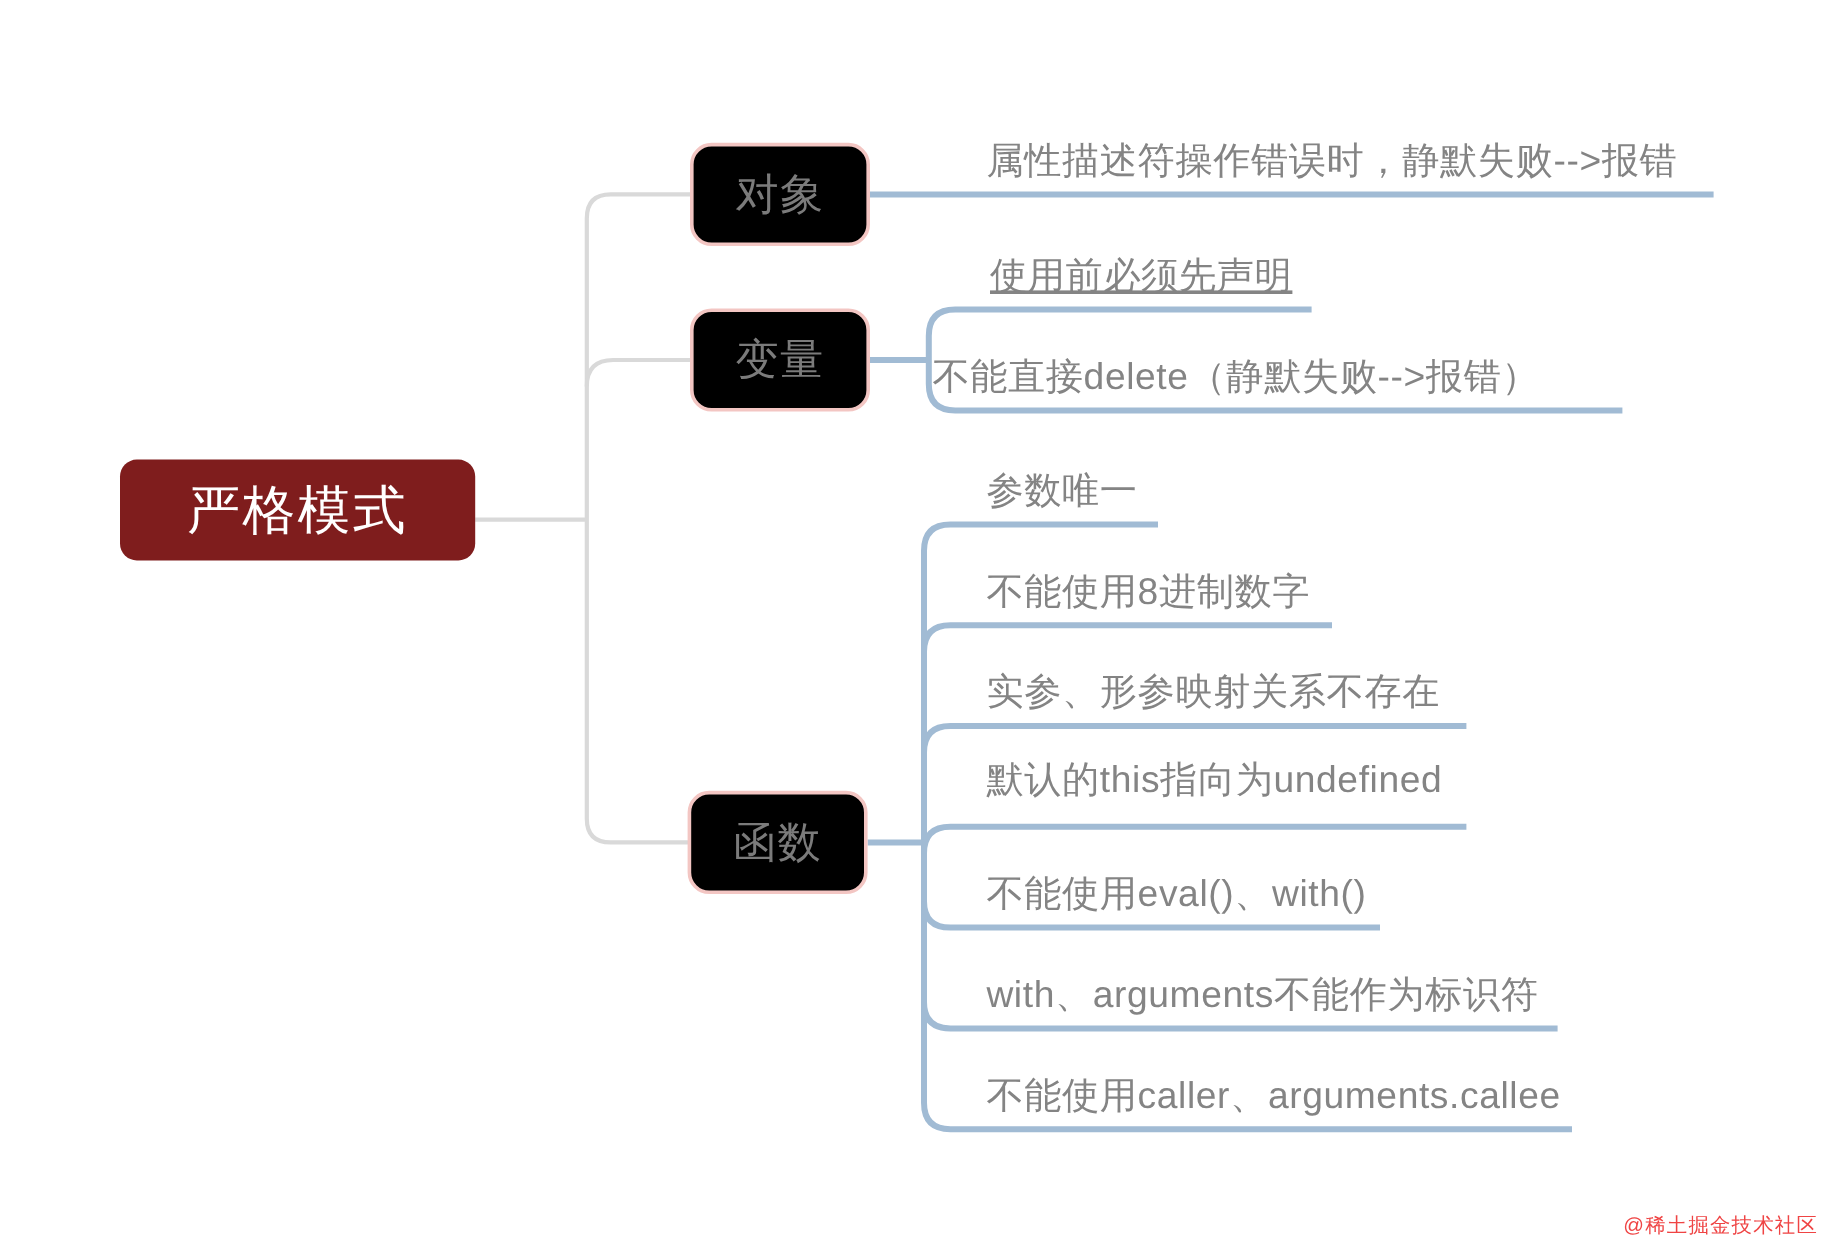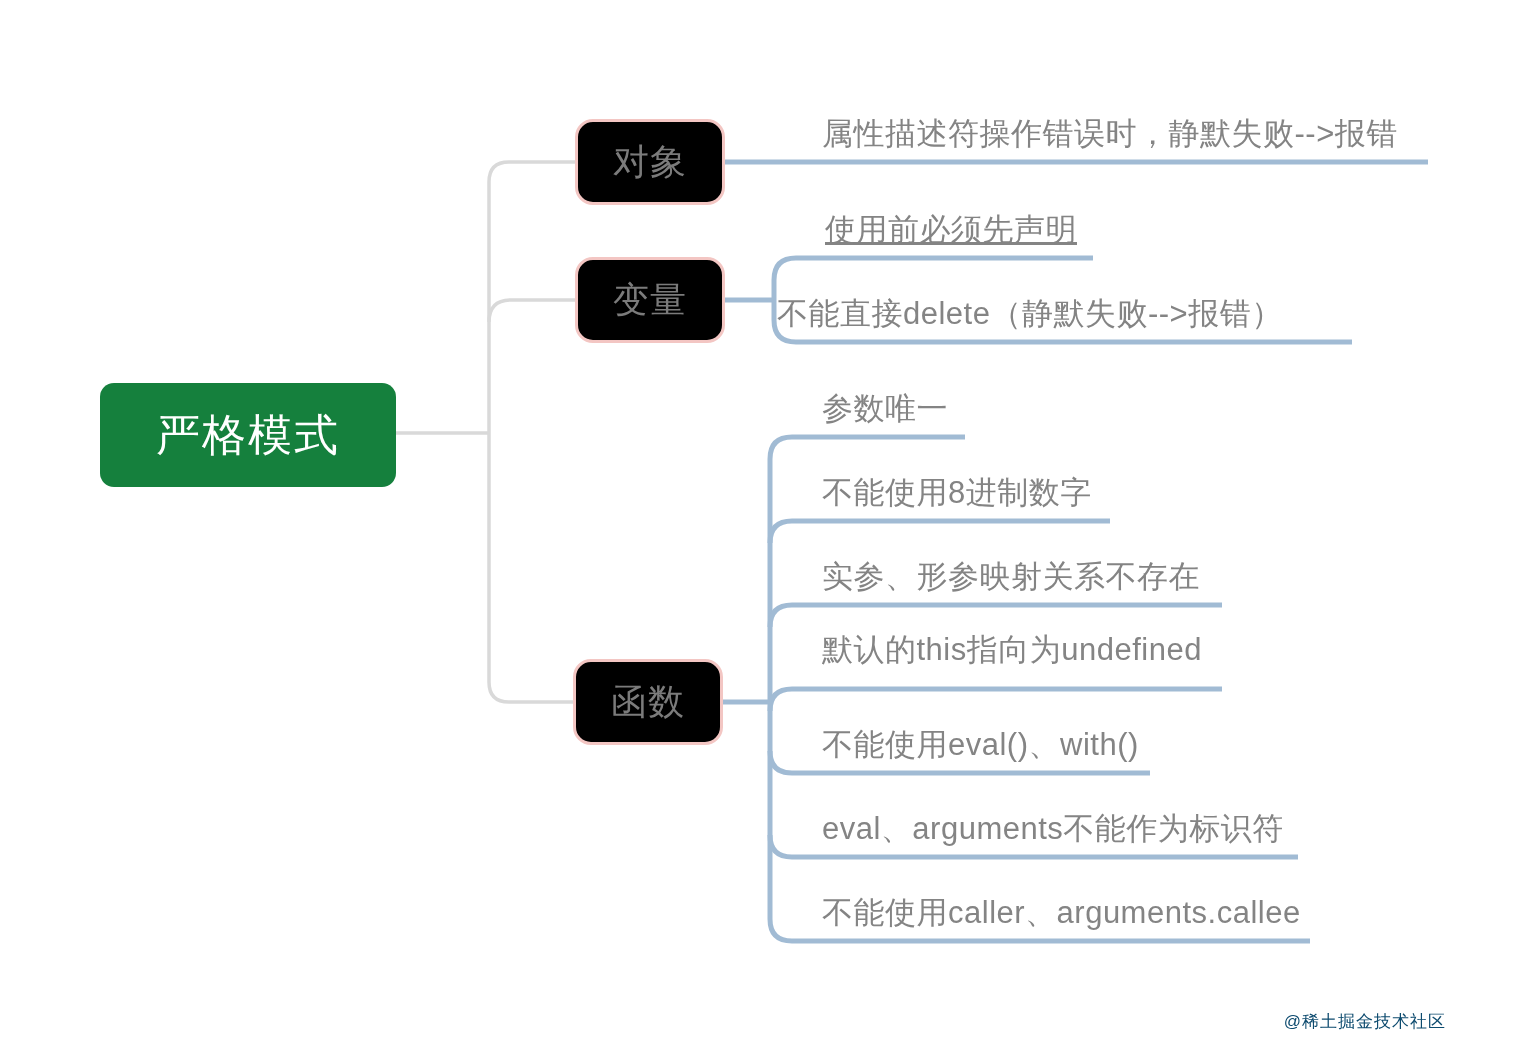--- a/index.html
+++ b/index.html
@@ -21,22 +21,22 @@
     position: absolute;
     display: flex;
     align-items: center;
     justify-content: center;
     box-sizing: border-box;
     cursor: default;
     white-space: nowrap;
   }
   .root-node {
     left: 100px; top: 383px;
-    width: 296px; height: 104px;
-    background: #15803d;
+    width: 296px; height: 84px;
+    background: #7f1d1d;
     border-radius: 14px;
     color: #ffffff;
     font-size: 44px;
     letter-spacing: 2px;
   }
   .branch-node {
     width: 150px; height: 86px;
     background: #000000;
     border: 3px solid #f3c6c3;
     border-radius: 18px;
@@ -51,22 +51,22 @@
     color: #848484;
     font-size: 31px;
     letter-spacing: 0.5px;
     white-space: nowrap;
   }
   .watermark {
     position: absolute;
     right: 12px;
     top: 1010px;
     width: 300px;
-    text-align: center;
-    color: #0c4a6e;
+    text-align: right;
+    color: #ef4444;
     font-size: 17px;
     letter-spacing: 1px;
   }
 </style>
 </head>
 <body>
 
 <div class="canvas">
 
   <svg class="connector-layer" width="1527" height="1044" viewBox="0 0 1527 1044" fill="none">
@@ -102,18 +102,18 @@
   <div class="leaf-topic" style="left:793px; top:112px;margin-left:29px;">属性描述符操作错误时，静默失败--&gt;报错</div>
 
   <div class="leaf-topic" style="left:825px; top:208px;text-decoration:underline;">使用前必须先声明</div>
   <div class="leaf-topic" style="left:777px; top:292px;">不能直接delete（静默失败--&gt;报错）</div>
 
   <div class="leaf-topic" style="left:822px; top:387px;">参数唯一</div>
   <div class="leaf-topic" style="left:822px; top:471px;">不能使用8进制数字</div>
   <div class="leaf-topic" style="left:822px; top:555px;">实参、形参映射关系不存在</div>
   <div class="leaf-topic" style="left:822px; top:605px;margin-top:23px;">默认的this指向为undefined</div>
   <div class="leaf-topic" style="left:822px; top:723px;">不能使用eval()、with()</div>
-  <div class="leaf-topic" style="left:822px; top:807px;">eval、arguments不能作为标识符</div>
+  <div class="leaf-topic" style="left:822px; top:807px;">with、arguments不能作为标识符</div>
   <div class="leaf-topic" style="left:822px; top:891px;">不能使用caller、arguments.callee</div>
 
   <div class="watermark">@稀土掘金技术社区</div>
 
 </div>
 
 </body></html>

